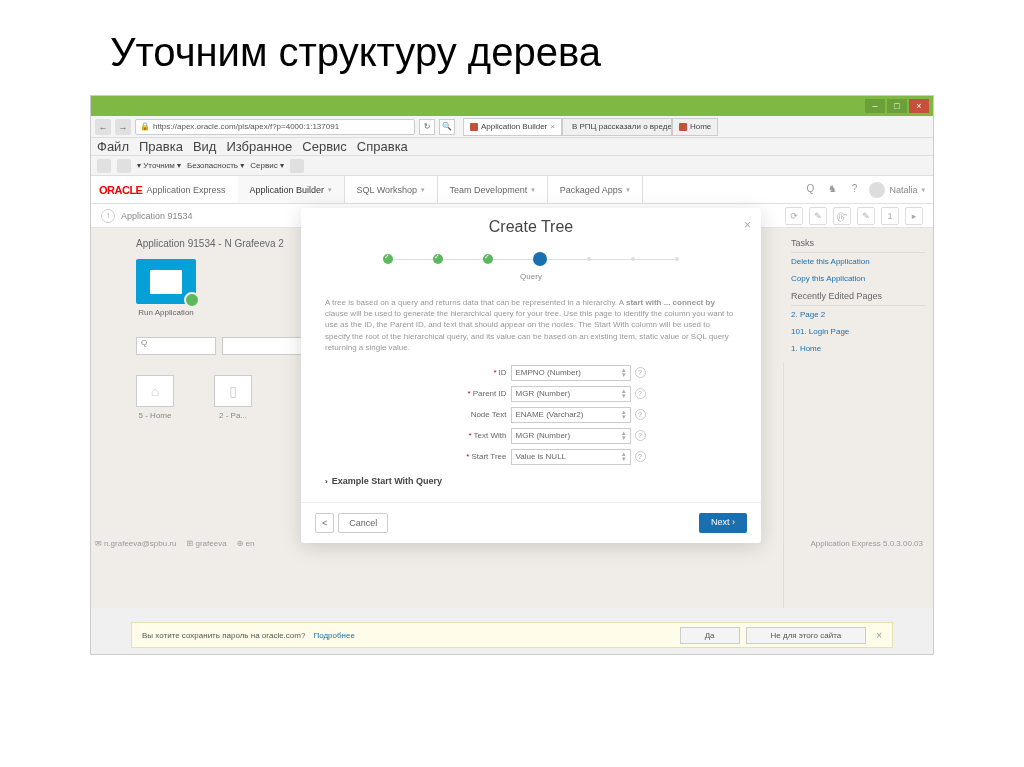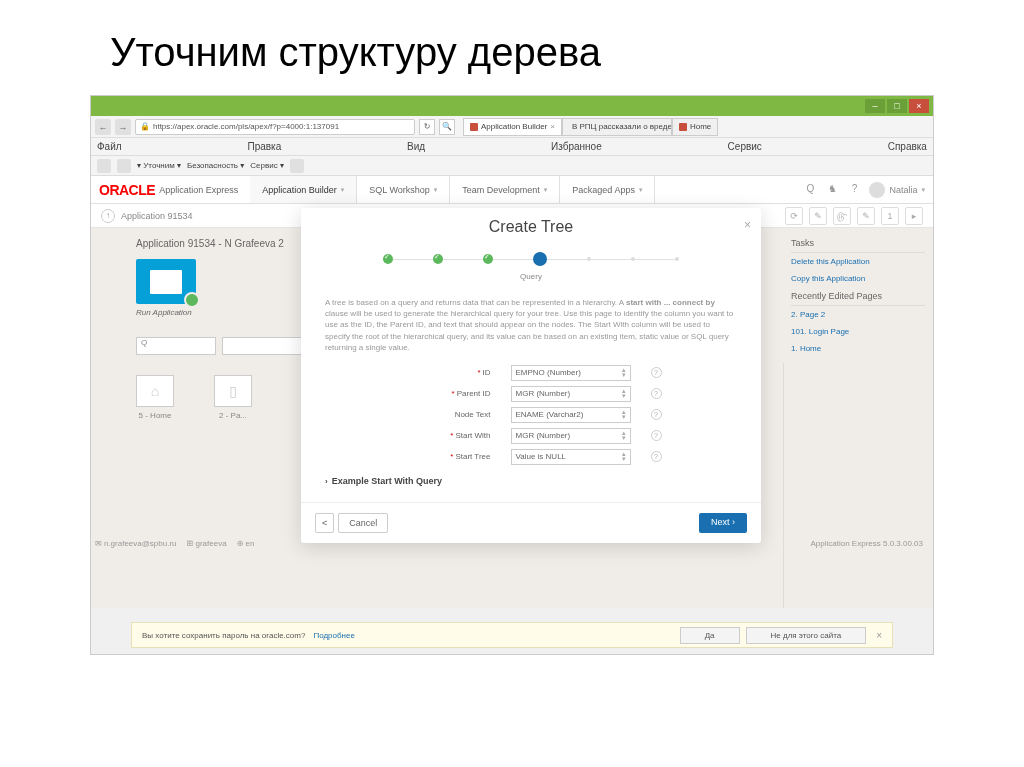--- a/index.html
+++ b/index.html
@@ -12,43 +12,43 @@
 .browser-bar { background: #f4f4f4; height: 22px; display: flex; align-items: center; padding: 0 4px; gap: 4px; border-bottom: 1px solid #ddd; }
 .nav-arrow { width: 16px; height: 16px; background: #e0e0e0; border-radius: 2px; color: #666; text-align: center; line-height: 16px; font-size: 9px; }
 .url-bar { flex: 0 0 280px; height: 16px; background: #fff; border: 1px solid #ccc; border-radius: 2px; padding: 0 4px; display: flex; align-items: center; font-size: 8px; color: #555; gap: 3px; }
 .lock-icon { color: #7fb842; }
 .reload-btn, .search-btn { width: 16px; height: 16px; border: 1px solid #ccc; background: #fff; text-align: center; line-height: 14px; font-size: 8px; color: #666; }
 .tab-strip { display: flex; flex: 1; gap: 0; height: 18px; margin-left: 4px; }
 .browser-tab { padding: 2px 6px; background: #fff; border: 1px solid #ccc; font-size: 8px; color: #444; display: flex; align-items: center; gap: 3px; max-width: 110px; overflow: hidden; white-space: nowrap; }
 .browser-tab.inactive { background: #f0f0f0; }
 .tab-icon { width: 8px; height: 8px; background: #c94f3d; border-radius: 1px; }
 .tab-close { color: #999; margin-left: auto; }
-.menu-bar { background: #f4f4f4; height: 18px; display: flex; align-items: center; padding: 0 6px; gap: 10px; font-size: 10px; color: #444; border-bottom: 1px solid #ddd; justify-content: space-between; }
+.menu-bar { background: #f4f4f4; height: 18px; display: flex; align-items: center; padding: 0 6px; gap: 10px; font-size: 13px; color: #444; border-bottom: 1px solid #ddd; }
 .toolbar { background: #f4f4f4; height: 20px; display: flex; align-items: center; padding: 0 6px; gap: 6px; font-size: 8px; color: #444; border-bottom: 1px solid #ddd; }
 .toolbar-icon { width: 14px; height: 14px; background: #e0e0e0; border-radius: 2px; }
 .apex-header { background: #fff; height: 28px; display: flex; align-items: center; border-bottom: 1px solid #e0e0e0; padding: 0 8px; }
-.oracle-logo { color: #f80000; font-weight: bold; font-size: 14px; letter-spacing: -0.5px; }
+.oracle-logo { color: #f80000; font-weight: bold; font-size: 11px; letter-spacing: -0.5px; }
 .apex-name { color: #666; font-size: 9px; margin-left: 4px; }
 .apex-tabs { display: flex; margin-left: 12px; height: 100%; }
 .apex-tab { padding: 0 12px; display: flex; align-items: center; font-size: 9px; color: #666; border-right: 1px solid #e0e0e0; gap: 4px; }
 .apex-tab.active { background: #f8f8f8; color: #333; }
 .chevron { font-size: 7px; color: #aaa; }
 .apex-header-right { margin-left: auto; display: flex; align-items: center; gap: 8px; color: #888; }
 .header-icon { width: 14px; height: 14px; color: #999; font-size: 10px; text-align: center; }
 .user-display { display: flex; align-items: center; gap: 4px; font-size: 9px; color: #888; }
 .avatar { width: 16px; height: 16px; border-radius: 50%; background: #ddd; }
 .breadcrumb-bar { background: #fff; height: 24px; display: flex; align-items: center; padding: 0 10px; border-bottom: 1px solid #e5e5e5; font-size: 9px; color: #888; }
 .bc-icon { width: 14px; height: 14px; border: 1px solid #ccc; border-radius: 50%; text-align: center; line-height: 12px; font-size: 8px; color: #999; margin-right: 6px; }
 .bc-right { margin-left: auto; display: flex; gap: 6px; }
 .bc-action { width: 18px; height: 18px; border: 1px solid #ddd; border-radius: 2px; text-align: center; line-height: 16px; color: #aaa; font-size: 9px; }
 .main-area { display: flex; background: #f0ede8; height: 380px; position: relative; padding-left: 35px; }
 .left-panel { flex: 1; padding: 10px; }
 .app-title-row { font-size: 10px; color: #666; margin-bottom: 10px; }
 .app-cards { display: flex; gap: 10px; }
-.app-card { text-align: left; font-style: italic; }
+.app-card { text-align: center; }
 .card-icon { width: 60px; height: 45px; background: #06a0d8; border-radius: 2px; margin-bottom: 4px; position: relative; display: flex; align-items: center; justify-content: center; }
 .card-icon-inner { width: 32px; height: 24px; background: #fff; border-radius: 1px; }
 .play-badge { position: absolute; right: -4px; bottom: -4px; width: 16px; height: 16px; background: #5cb85c; border-radius: 50%; border: 2px solid #f0ede8; }
 .card-label { font-size: 8px; color: #666; }
 .filter-row { margin-top: 20px; display: flex; align-items: center; gap: 6px; }
 .filter-input { height: 18px; width: 80px; border: 1px solid #ccc; background: #fff; font-size: 8px; padding: 0 4px; color: #888; }
 .go-btn { height: 18px; padding: 0 8px; border: 1px solid #ccc; background: #f8f8f8; font-size: 8px; color: #555; }
 .page-grid { margin-top: 20px; display: flex; gap: 40px; }
 .page-item { text-align: center; }
 .page-thumb { width: 38px; height: 32px; border: 1px solid #ccc; background: #fff; margin: 0 auto 4px; position: relative; }
@@ -68,21 +68,21 @@
 .wizard-steps { display: flex; justify-content: center; align-items: center; padding: 6px 20px 10px; gap: 0; }
 .step-dot { width: 12px; height: 12px; border-radius: 50%; position: relative; }
 .step-done { background: #5cb85c; width: 10px; height: 10px; }
 .step-done::after { content: "✓"; color: #fff; font-size: 7px; position: absolute; top: -1px; left: 1px; }
 .step-current { background: #1a6fb0; width: 14px; height: 14px; }
 .step-future { background: #ddd; width: 4px; height: 4px; }
 .step-line { flex: 1; height: 1px; background: #e0e0e0; max-width: 40px; }
 .step-label { text-align: center; font-size: 8px; color: #888; margin-top: -4px; margin-bottom: 8px; }
 .modal-body { padding: 8px 24px 14px; font-size: 8px; color: #999; line-height: 1.4; }
 .form-rows { margin-top: 12px; }
-.form-row { display: flex; align-items: center; justify-content: center; margin-bottom: 5px; gap: 20px; }
+.form-row { display: flex; align-items: center; justify-content: center; margin-bottom: 5px; gap: 4px; }
 .form-label { width: 90px; text-align: right; font-size: 8px; color: #666; }
 .req { color: #c00; margin-right: 2px; }
 .form-select { width: 120px; height: 16px; border: 1px solid #ccc; font-size: 8px; color: #666; padding: 0 4px; display: flex; align-items: center; justify-content: space-between; background: #fff; }
 .select-arrows { color: #aaa; font-size: 7px; line-height: 0.7; }
 .help-icon { width: 11px; height: 11px; border: 1px solid #ccc; border-radius: 50%; font-size: 7px; color: #aaa; text-align: center; line-height: 10px; }
 .expand-row { display: flex; align-items: center; gap: 4px; margin-top: 10px; font-size: 9px; color: #444; font-weight: bold; }
 .expand-arrow { font-size: 8px; }
 .modal-footer { display: flex; justify-content: space-between; padding: 10px 14px; border-top: 1px solid #eee; }
 .btn-cancel, .btn-back { padding: 4px 10px; border: 1px solid #ccc; background: #fff; font-size: 9px; color: #666; border-radius: 2px; }
 .btn-back { padding: 4px 6px; }
@@ -303,21 +303,21 @@
         </div>
         <div class="form-row">
           <div class="form-label"><span>Node Text</span></div>
           <div class="form-select">
               <span>ENAME (Varchar2)</span>
               <span class="select-arrows">▴<br>▾</span>
             </div>
           <div class="help-icon">?</div>
         </div>
         <div class="form-row">
-          <div class="form-label"><span class="req">*</span><span>Start With</span></div>
+          <div class="form-label"><span class="req">*</span><span>Text With</span></div>
           <div class="form-select">
               <span>MGR (Number)</span>
               <span class="select-arrows">▴<br>▾</span>
             </div>
           <div class="help-icon">?</div>
         </div>
         <div class="form-row">
           <div class="form-label"><span class="req">*</span><span>Start Tree</span></div>
           <div class="form-select">
               <span>Value is NULL</span>

